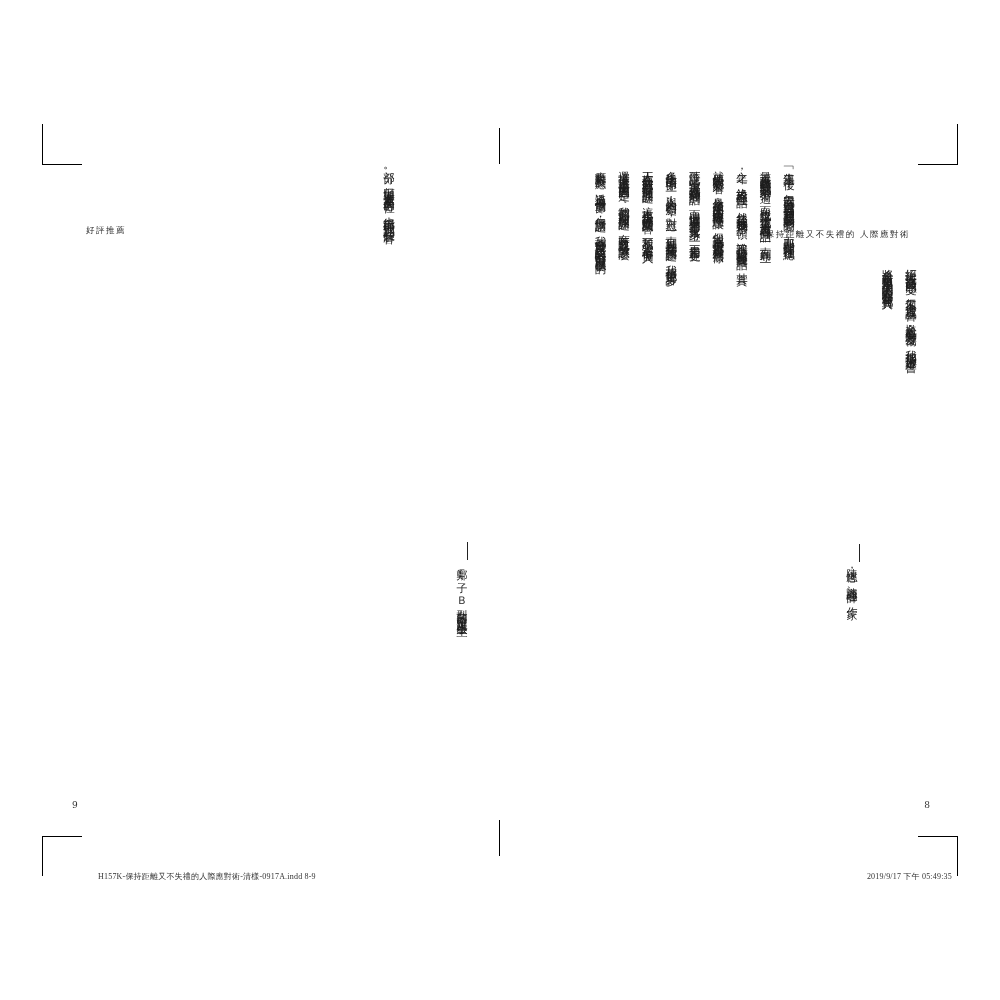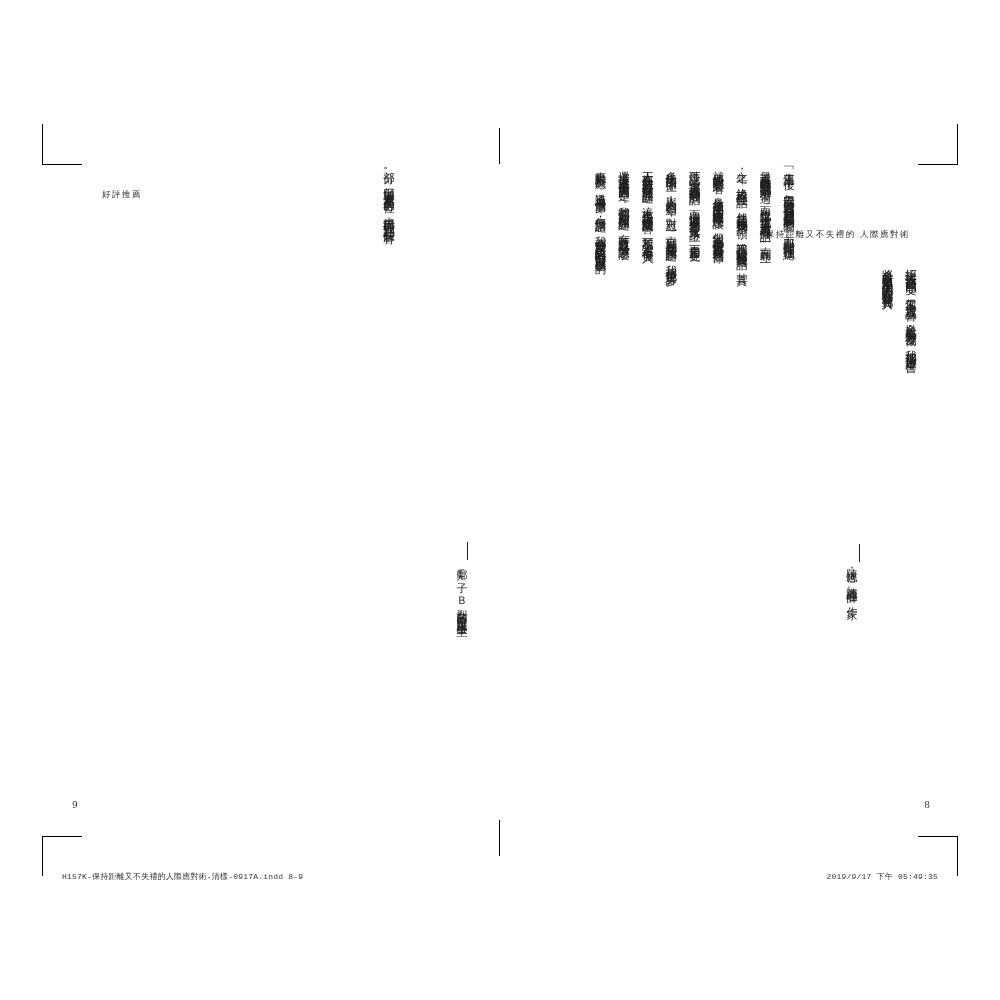--- a/index.html
+++ b/index.html
@@ -42,21 +42,21 @@
   
   .runhead {
     position: absolute;
     top: 48px;
     font-size: 8.5px;
     color: #2b2b2b;
     letter-spacing: 1.5px;
     line-height: 1.5;
     writing-mode: horizontal-tb;
   }
-  .runhead-left  { left: 42px; }
+  .runhead-left  { left: 26px; margin-top: 36px; }
   .runhead-right {
     right: 30px;
     text-align: center;
     margin-top: 40px;
   }
 
   
   .folio {
     position: absolute;
     bottom: 60px;
@@ -127,25 +127,26 @@
     height: 18px;
     background: #222;
   }
 
   
   .slug {
     position: absolute;
     bottom: 118px;
     font-size: 8px;
     color: #333;
-    font-family: Liberation Mono, monospace;
+    font-family: Liberation Serif, serif;
     letter-spacing: .2px;
+    margin-left: 36px;
   }
   .slug-left  { left: 62px; }
-  .slug-right { right: 62px; }
+  .slug-right { right: 48px; }
 
   
   .foldmark {
     position: absolute;
     left: 499px;
     width: 1px;
     height: 36px;
     background: #000;
   }
 </style>

